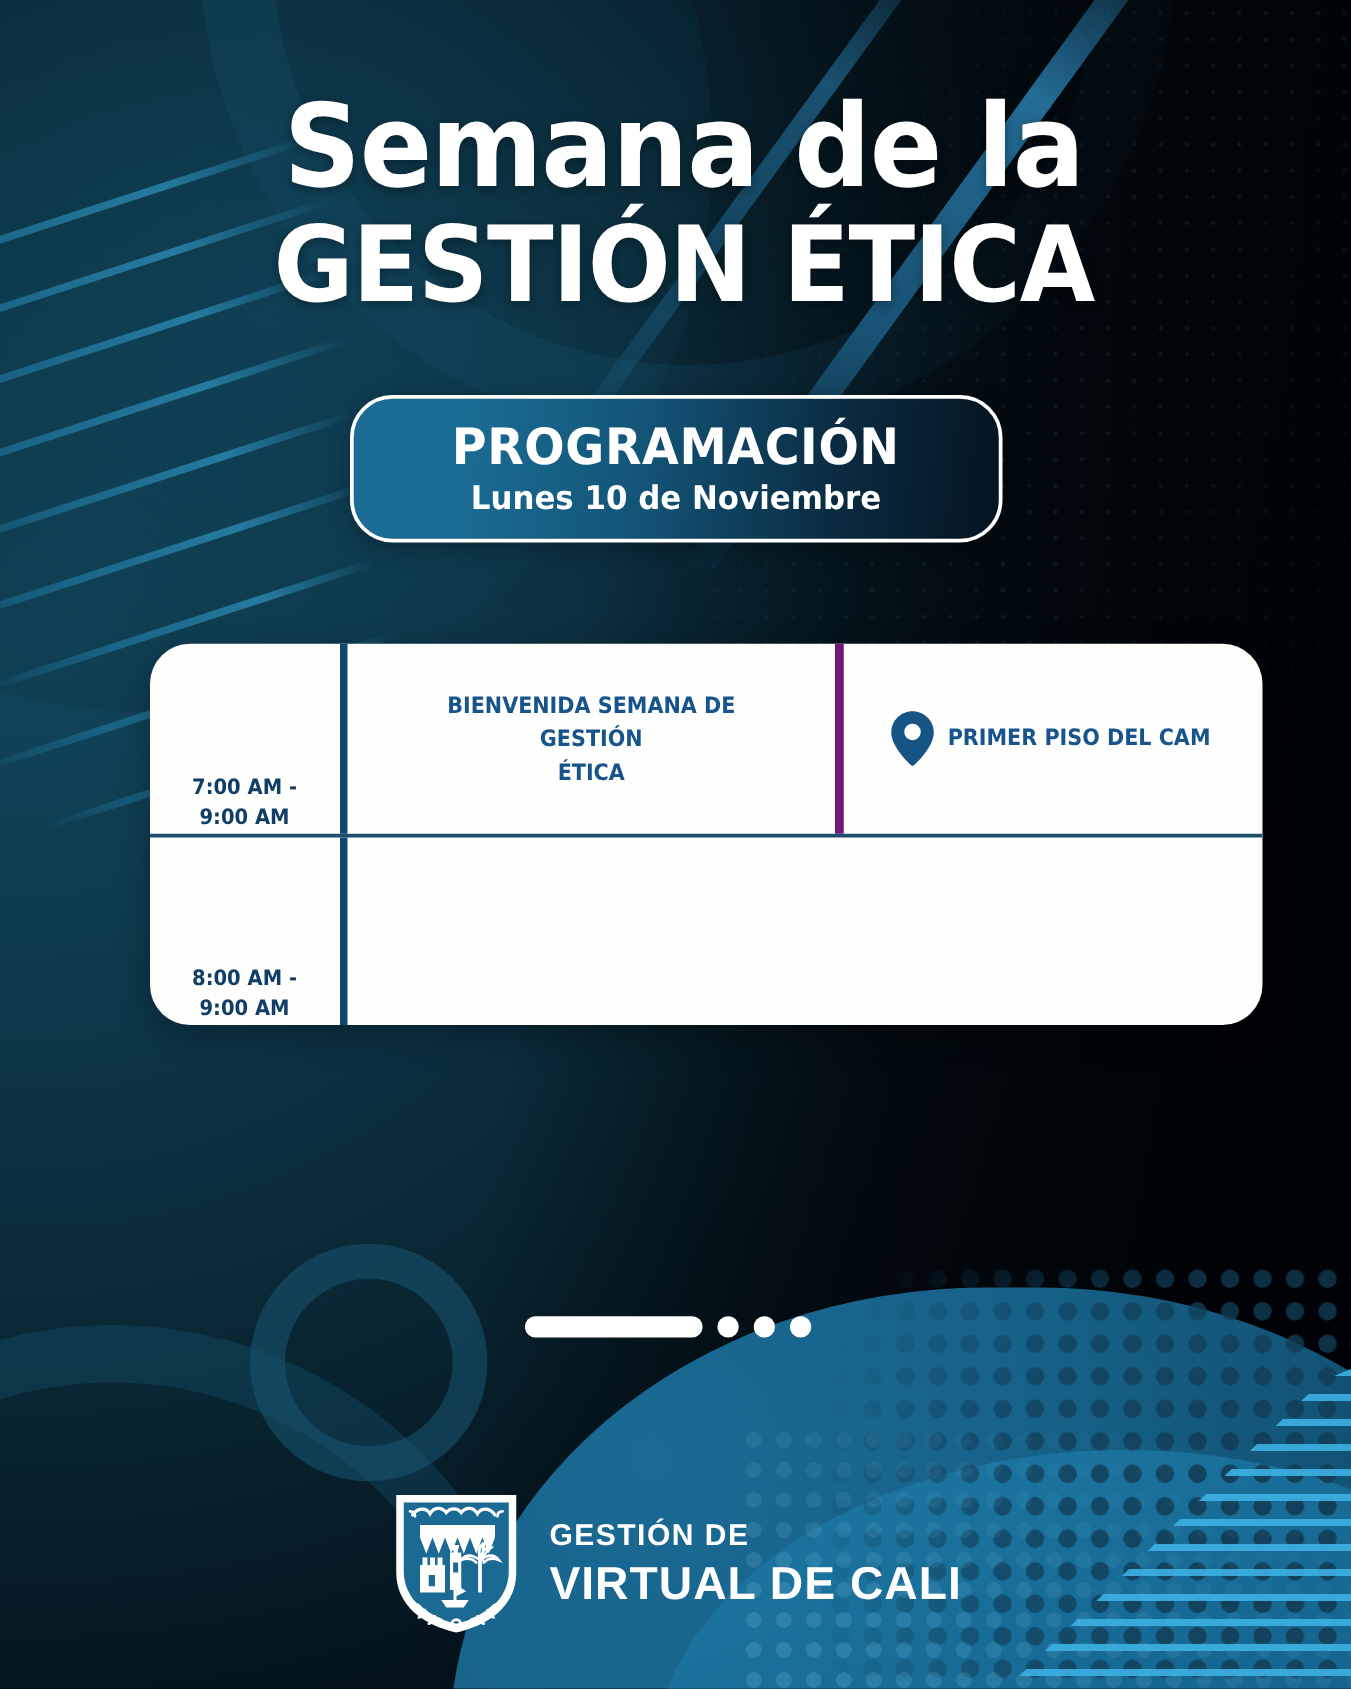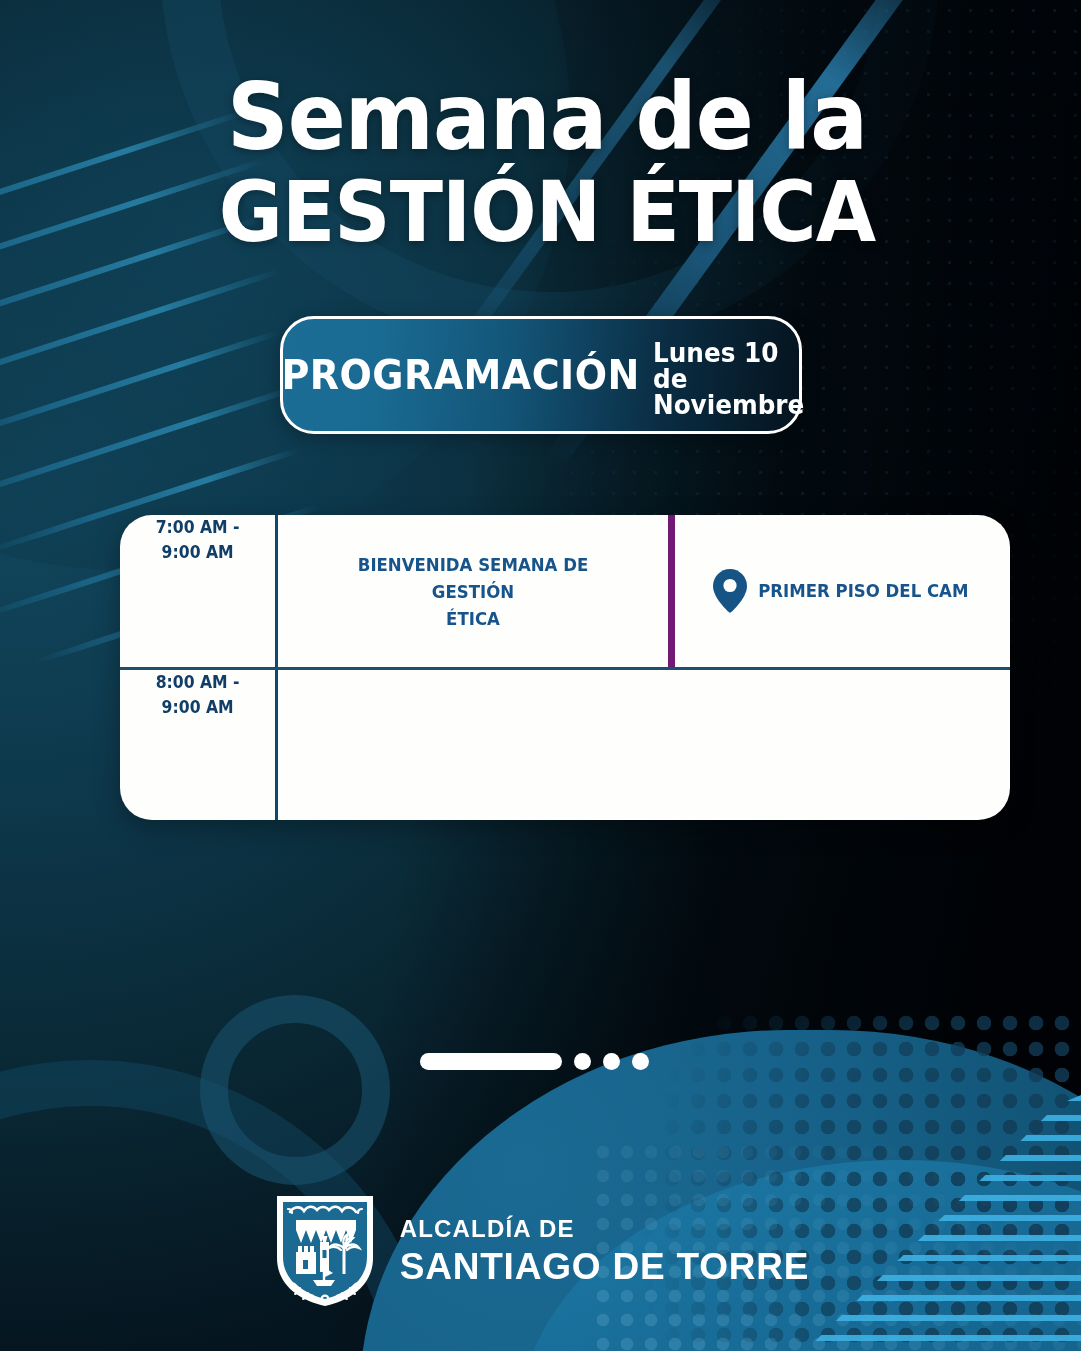--- a/index.html
+++ b/index.html
@@ -147,21 +147,21 @@
     text-shadow:0 2px 10px rgba(0,0,0,.35);
   }
 
   
   .badge-wrap { position:absolute; left:0; right:0; top:316px; display:flex; justify-content:center; }
   .badge {
     width:522px; height:118px;
     border-radius:34px;
     border:3px solid #ffffff;
     background:linear-gradient(96deg, #1b6d96 0%, #1a6b93 18%, #135578 44%, #0a2c42 74%, #05131e 100%);
-    display:flex; align-items:center; justify-content:center;
+    display:flex; flex-direction:column; align-items:center; justify-content:center;
     box-shadow:0 4px 18px rgba(0,0,0,.28);
   }
   .badge-title {
     color:#fff; font-family:"DejaVu Sans", sans-serif; font-weight:700;
     font-size:40px; letter-spacing:.5px; line-height:1; transform:scaleX(.95);
   }
   .badge-sub {
     color:#fff; font-family:"DejaVu Sans", sans-serif; font-weight:700;
     font-size:26px; margin-top:8px; line-height:1; transform:scaleX(.95);
   }
@@ -176,22 +176,22 @@
     box-shadow:0 8px 26px rgba(0,0,0,.30);
   }
   .row { display:flex; align-items:stretch; border-bottom:3px solid #1d4e6b; }
   .row:last-child { border-bottom:none; }
   .r1 { height:155px; }
   .r2 { height:150px; }
   .r3 { height:150px; }
 
   .cell-time {
     width:158px; flex:0 0 158px;
-    display:flex; align-items:flex-start; justify-content:center;
-    border-right:3px solid #0c4a6e;
+    display:flex; align-items:flex-end; justify-content:center;
+    border-right:6px solid #0c4a6e;
     text-align:center;
   }
   .cell-title {
     flex:1 1 auto;
     display:flex; align-items:center; justify-content:center;
     border-right:7px solid #701a75;
     padding:0 22px; text-align:center;
   }
   .cell-place {
     width:335px; flex:0 0 335px;
@@ -336,18 +336,18 @@
 
       <path d="M72 56v26" stroke="#fefefd" stroke-width="3"></path>
       <path d="M72 56c-7-5-12-4-15 0 5-2 9-1 12 2M72 56c7-5 12-4 15 0-5-2-9-1-12 2M72 55c-2-7 0-11 4-13-2 4-2 8-1 12M72 55c2-7 5-10 9-9-4 3-6 6-7 10" stroke="#fefefd" stroke-width="2.2" fill="none" stroke-linecap="round"></path>
 
       <path d="M22 92c6 6 12 10 19 12M84 92c-6 6-12 10-19 12" stroke="#fefefd" stroke-width="2.6" fill="none" stroke-linecap="round"></path>
       <path d="M28 96l-5 2 5 2-5 2M36 101l-5 2 5 2-5 2M78 96l5 2-5 2 5 2M70 101l5 2-5 2 5 2" stroke="#fefefd" stroke-width="2" fill="none" stroke-linecap="round"></path>
       <path d="M44 106c3 4 6 6 9 6s6-2 9-6" stroke="#fefefd" stroke-width="2.6" fill="none" stroke-linecap="round"></path>
       <circle cx="53" cy="107" r="3.4" fill="none" stroke="#fefefd" stroke-width="2.2"></circle>
     </svg>
     <div class="foot-text">
-      <div class="foot-1">ALCALDÍA DE</div>
-      <div class="foot-2">SANTIAGO DE TORRE</div>
+      <div class="foot-1">GESTIÓN DE</div>
+      <div class="foot-2">VIRTUAL DE CALI</div>
     </div>
   </div>
 
 </div>
 
 </body></html>

